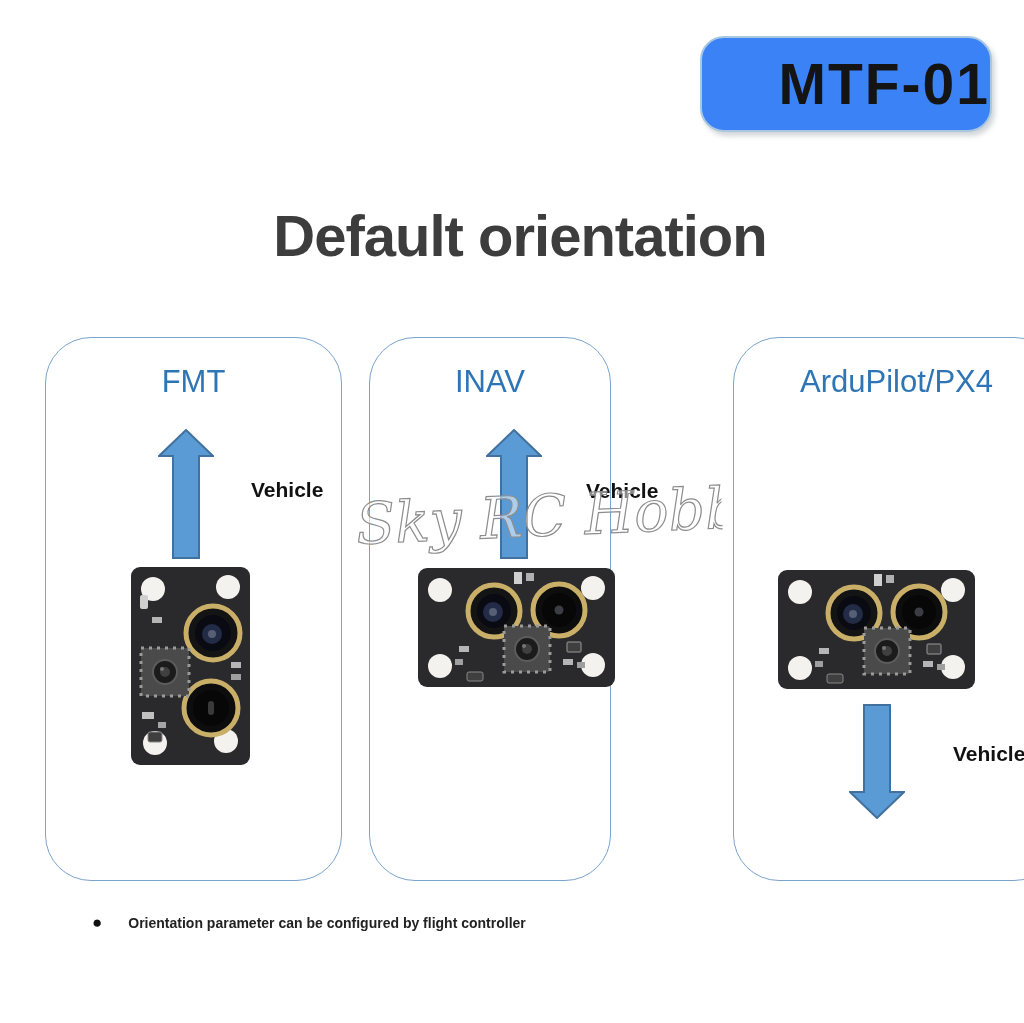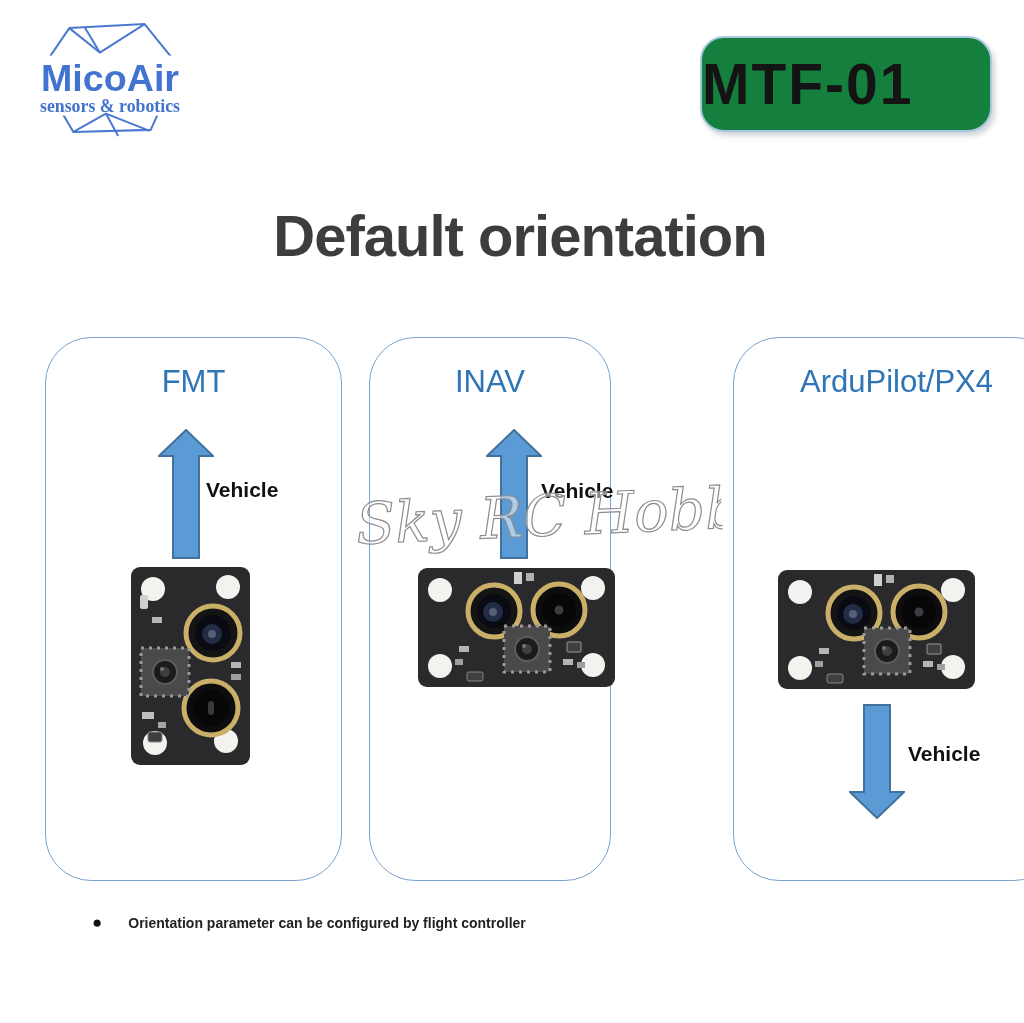--- a/index.html
+++ b/index.html
@@ -13,23 +13,23 @@
 
   
   .logo{position:absolute;left:28px;top:22px;width:164px;height:116px;}
   .logo svg{width:100%;height:100%;}
   .logo-name{font-family:"Liberation Sans",sans-serif;font-weight:bold;font-size:37px;fill:#4373d0;}
   .logo-tagline{font-family:"Liberation Serif",serif;font-weight:bold;font-size:17.5px;fill:#4373d0;}
 
   
   .badge{
     position:absolute;left:700px;top:36px;width:288px;height:92px;
-    background:#15803d;border:2px solid #a9c7e0;border-radius:24px;
+    background:#3b82f6;border:2px solid #a9c7e0;border-radius:24px;
     box-shadow:3px 4px 5px rgba(130,140,150,0.35);
-    display:flex;align-items:center;justify-content:flex-start;
+    display:flex;align-items:center;justify-content:flex-end;
   }
   .badge span{
     font-size:57px;font-weight:bold;color:#141414;letter-spacing:2px;
   }
 
   
   .title{
     position:absolute;left:0;top:194px;width:100%;margin:8px;
     text-align:center;font-size:58px;font-weight:bold;color:#3d3d3d;
     letter-spacing:-1px;
@@ -45,20 +45,21 @@
   .panel-inav{left:369px;width:242px;}
   .panel-ardu{left:733px;width:327px;}
   .panel h2{
     margin:0;position:absolute;left:0;top:26px;width:100%;
     text-align:center;font-size:31px;font-weight:normal;color:#2e75b6;
   }
   .arrow{position:absolute;}
   .vehicle{
     position:absolute;font-size:21px;font-weight:bold;color:#111111;
     white-space:nowrap;
+    margin-left:45px;
   }
   .board{position:absolute;}
 
   
   .panel-fmt  .arrow{left:112px;top:91px;width:56px;height:130px;}
   .panel-fmt  .vehicle{left:160px;top:140px;}
   .panel-fmt  .board{left:82px;top:224px;width:125px;height:208px;}
 
   .panel-inav .arrow{left:116px;top:91px;width:56px;height:130px;}
   .panel-inav .vehicle{left:171px;top:141px;}
@@ -84,36 +85,20 @@
     color:#222222;
   }
   .footnote .dot{font-size:17px;line-height:1;color:#111;}
   .footnote .txt{font-size:14px;font-weight:bold;}
 </style>
 </head>
 <body>
 
 <div class="page">
 
-  <div class="logo">
-    <svg viewBox="0 0 160 114">
-      <g fill="none" stroke="#4a7ad0" stroke-width="2" stroke-linejoin="round">
-        <polygon points="40,6 114,2 148,44 120,106 44,108 10,50"></polygon>
-        <polyline points="40,6 70,30 114,2"></polyline>
-        <polyline points="55,5 70,30"></polyline>
-      </g>
-      <rect x="0" y="33" width="160" height="59" fill="#ffffff"></rect>
-      <g fill="none" stroke="#4a7ad0" stroke-width="2" stroke-linejoin="round">
-        <polyline points="44,108 76,90 119,107"></polyline>
-        <polyline points="76,90 88,112"></polyline>
-      </g>
-      <text class="logo-name" x="80" y="68" text-anchor="middle">MicoAir</text>
-      <text class="logo-tagline" x="80" y="88" text-anchor="middle">sensors &amp; robotics</text>
-    </svg>
-  </div>
 
   <div class="badge">
     <span>MTF-01</span>
   </div>
 
   <h1 class="title">Default orientation</h1>
 
   <section class="panel panel-fmt">
     <h2>FMT</h2>
     <svg class="arrow" viewBox="0 0 56 130">

